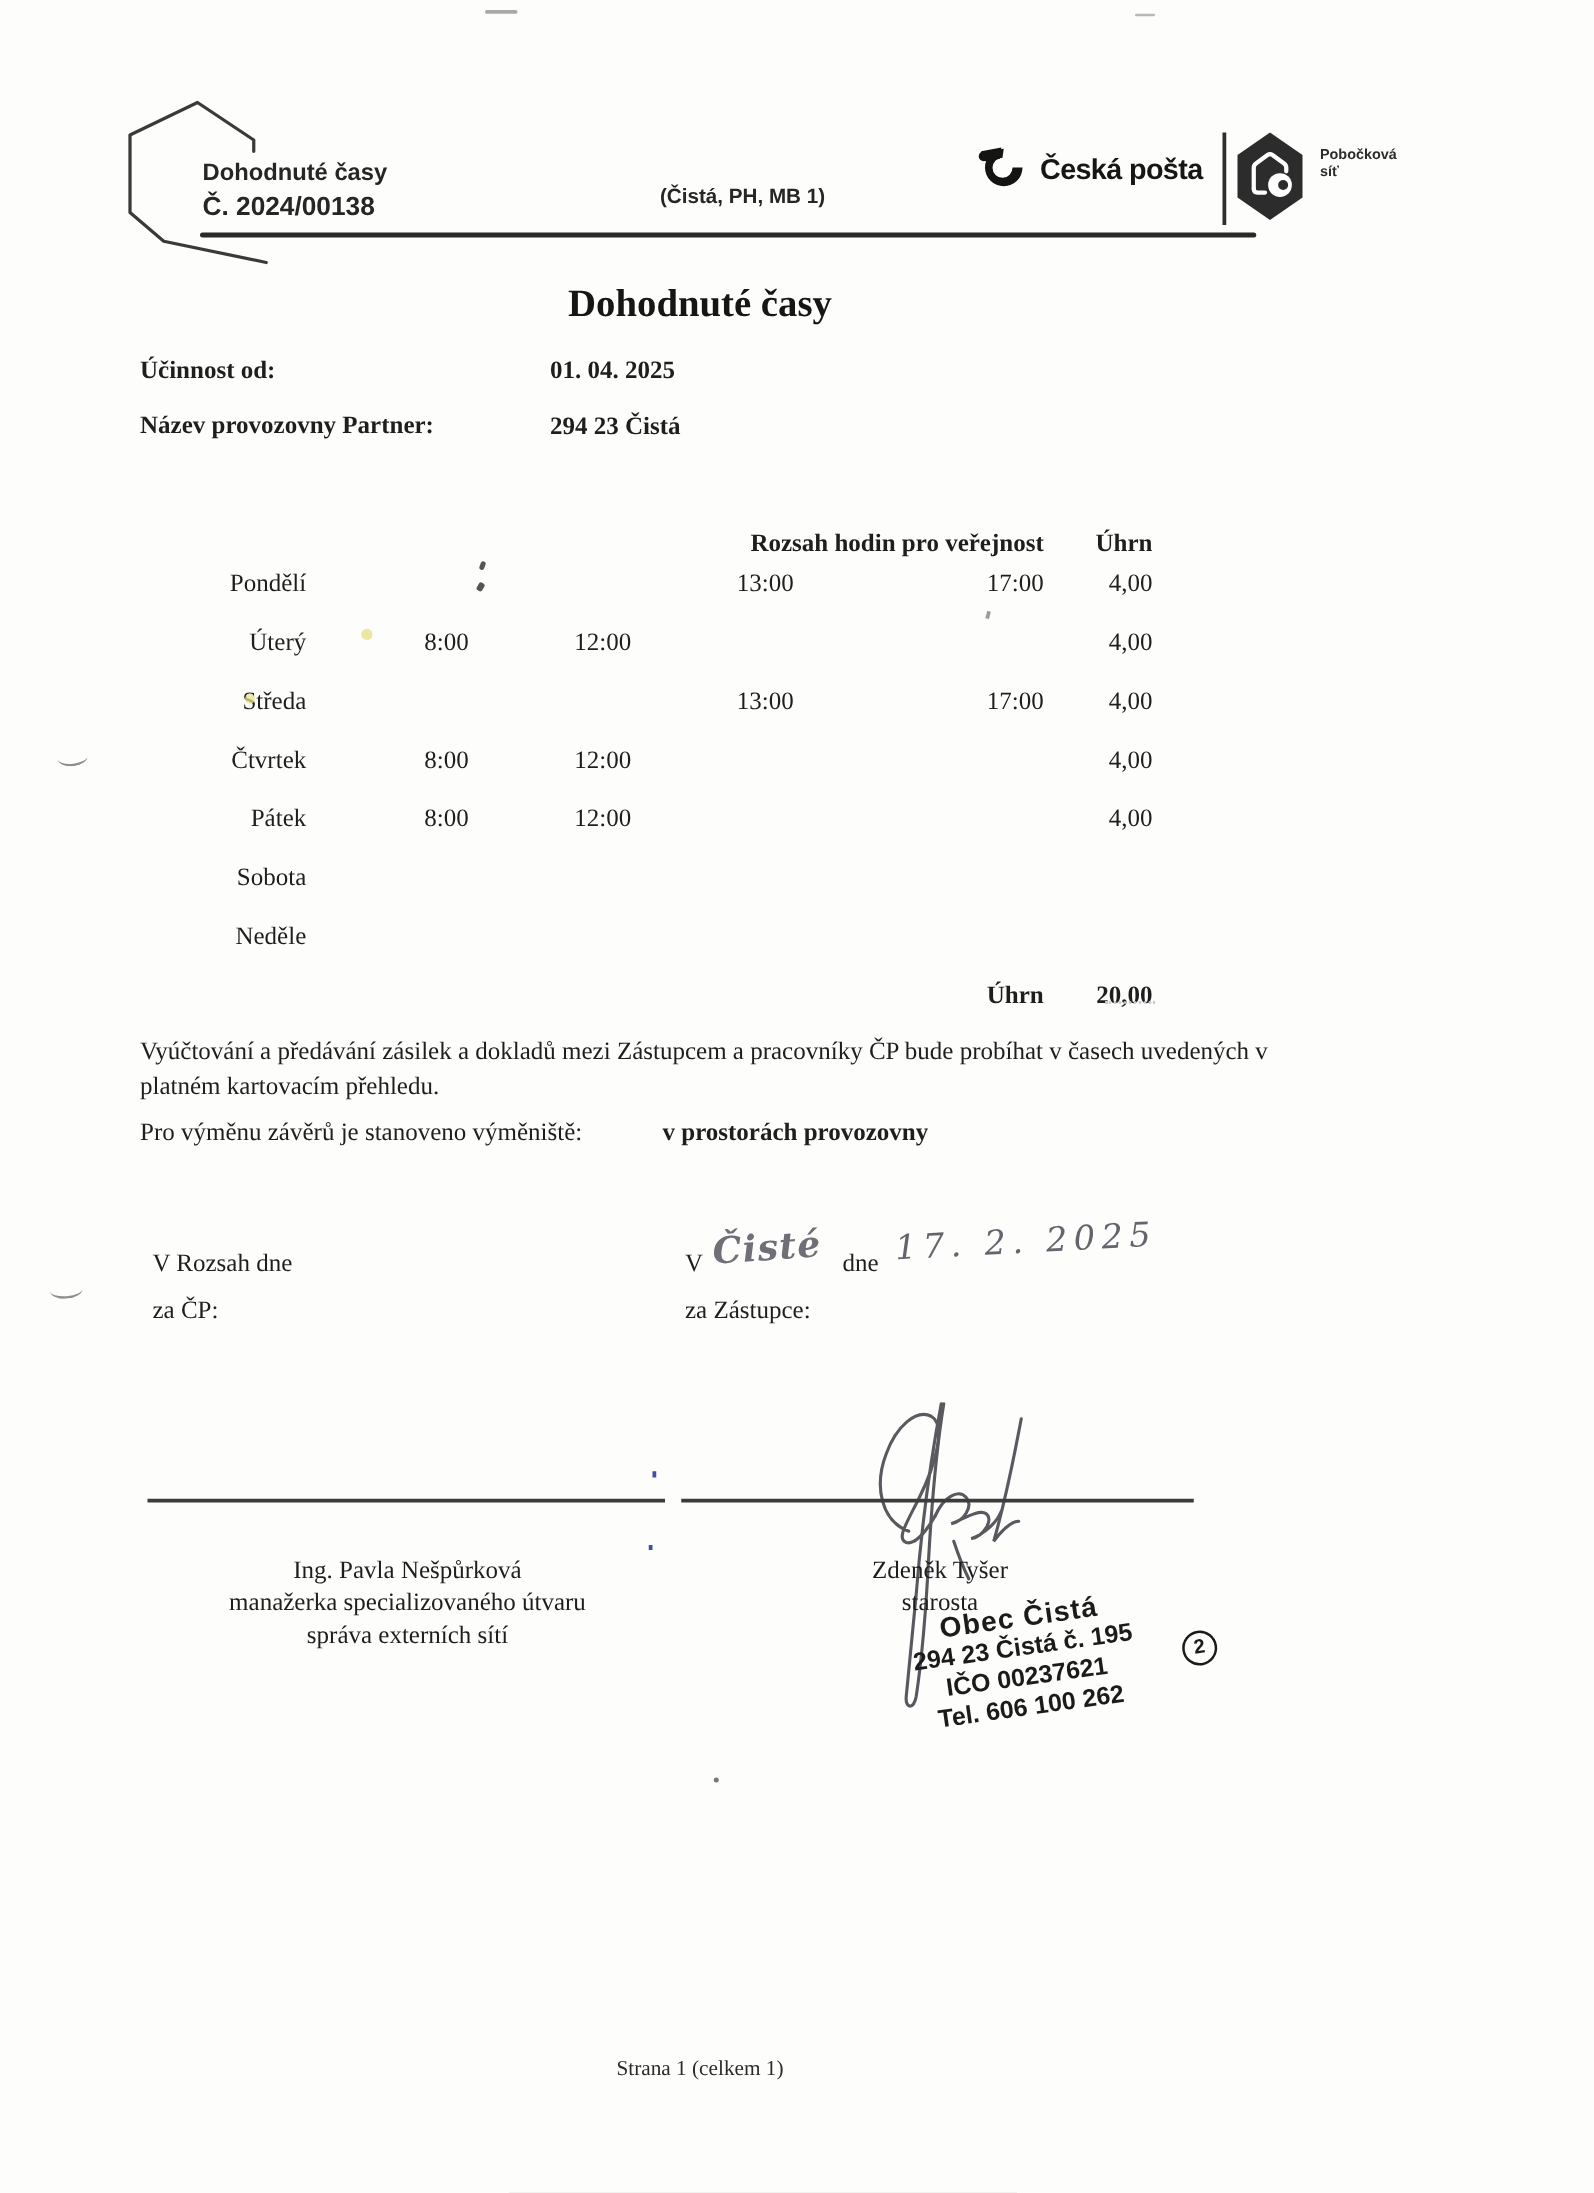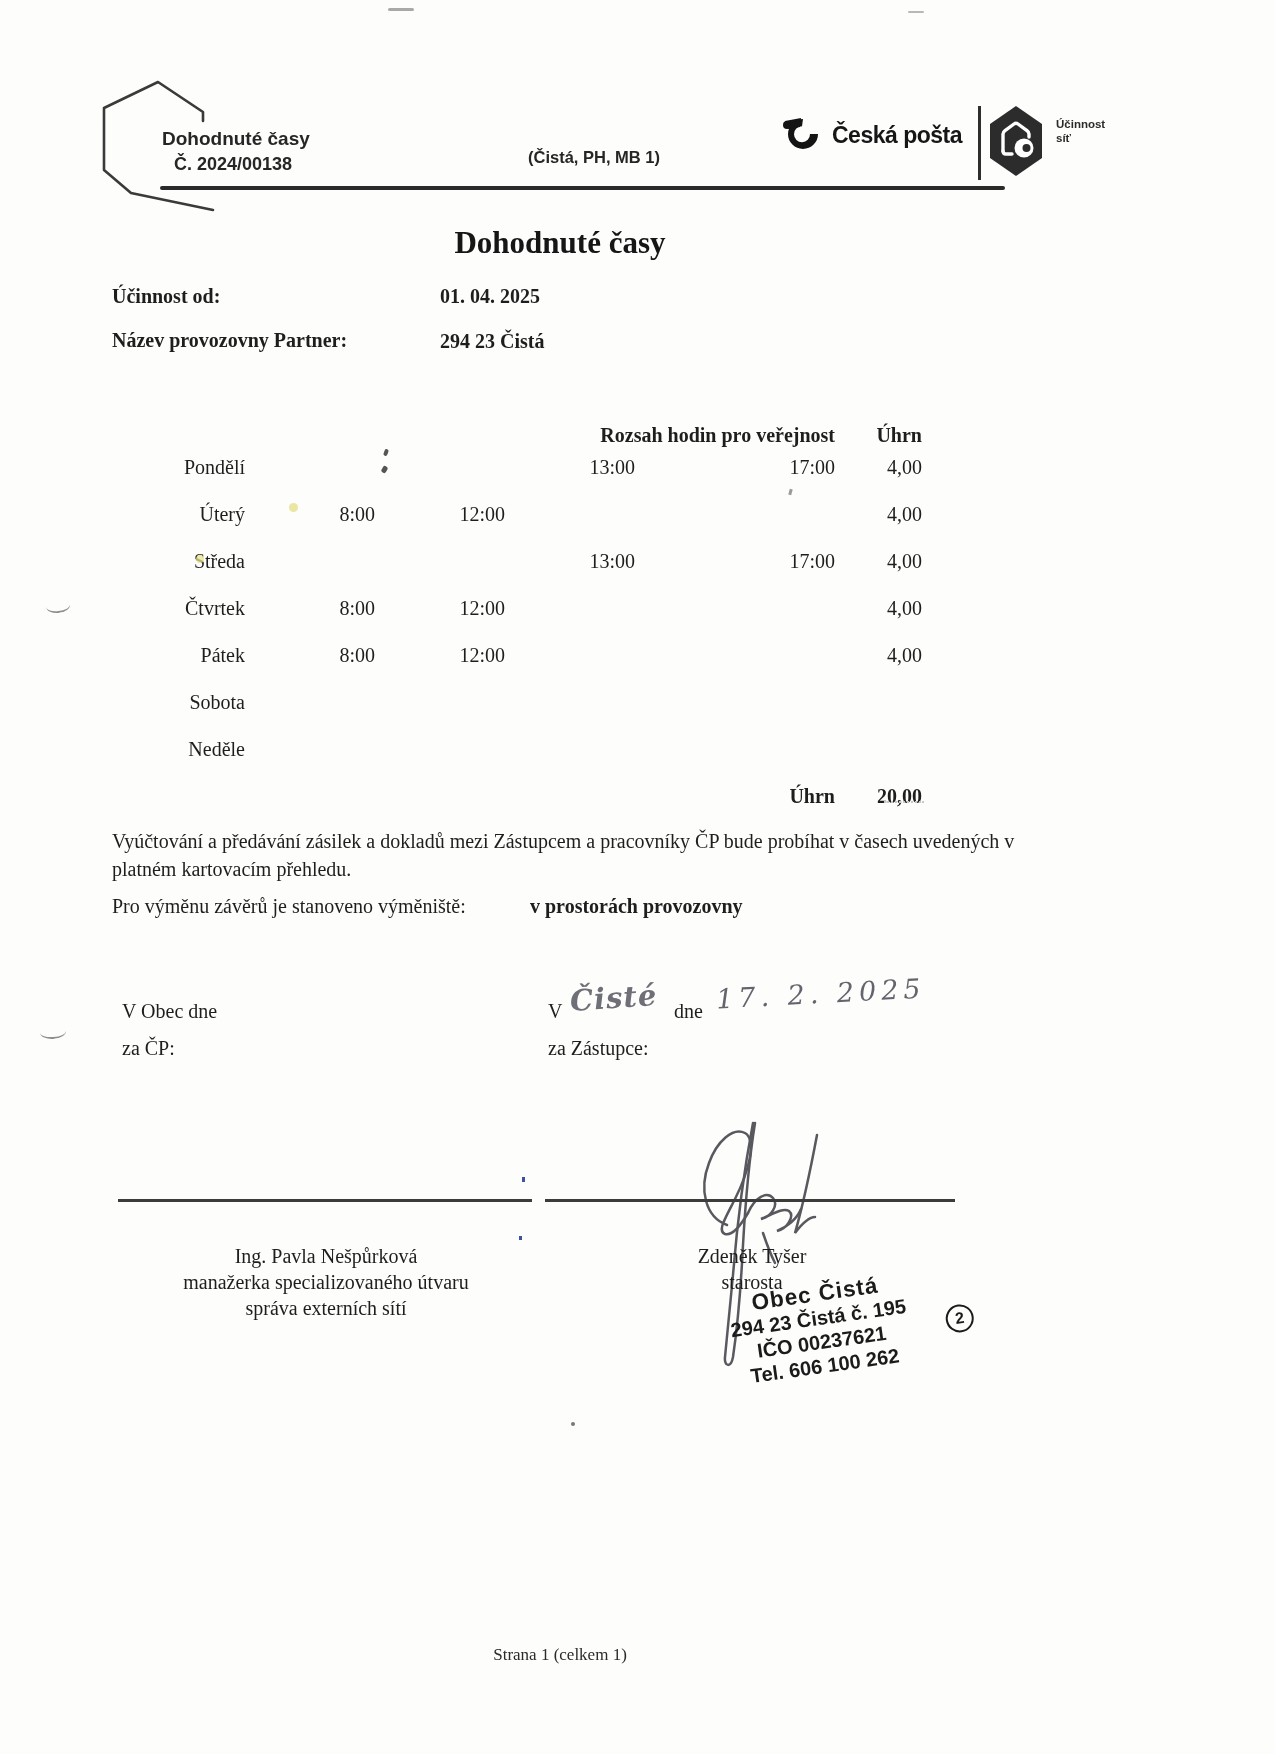--- a/index.html
+++ b/index.html
@@ -6,21 +6,21 @@
   .page{
     position:relative; width:1275px; height:1754px; margin:0 auto;
     background:#fdfdfc; overflow:hidden;
     font-family:"Liberation Serif", serif; color:#1e1e1e;
   }
   .abs{position:absolute;}
   .sans{font-family:"Liberation Sans", sans-serif;}
 
   
   .hdr-doc-type{left:162px; top:128px; font-size:19px; font-weight:bold; color:#262626;}
-  .hdr-doc-num{left:174px; top:154px; font-size:18px; font-weight:bold; color:#262626;}
+  .hdr-doc-num{left:162px; top:154px; font-size:21px; font-weight:bold; color:#262626;}
   .hdr-loc{left:528px; top:148px; font-size:16.5px; font-weight:bold; color:#262626;}
   .hdr-rule{left:160px; top:186px; width:845px; height:3.5px; background:#2a2a2a; border-radius:2px;}
   .brand-text{left:832px; top:122px; font-size:23px; font-weight:bold; color:#161616; letter-spacing:-0.5px;}
   .hdr-divider{left:978px; top:106px; width:3px; height:74px; background:#2e2e2e;}
   .network-label{left:1056px; top:118px; font-size:11.5px; line-height:13.5px; font-weight:bold; color:#2b2b2b;}
 
   
   .doc-title{left:200px; top:225px; width:720px; text-align:center; font-size:31px; font-weight:bold; color:#161616;}
   .f-label{left:112px; font-size:20px; font-weight:bold;text-align:right;}
   .f-value{left:440px; font-size:20px; font-weight:bold;}
@@ -87,21 +87,21 @@
   <div class="abs hdr-divider"></div>
 
   <svg class="abs" style="left:988px; top:104px;" width="56" height="74" viewBox="0 0 56 74">
     <polygon points="28,2 54,20 54,54 28,72 2,54 2,20" fill="#2c2c2c"></polygon>
     <path d="M15,47 L15,30 Q15,28 17,26.6 L26,20 Q28,18.5 30,20 L39,26.6 Q41,28 41,30 L41,33" fill="none" stroke="#ffffff" stroke-width="3.4" stroke-linecap="round" stroke-linejoin="round"></path>
     <path d="M15,47 Q15,50 18,50 L24,50" fill="none" stroke="#ffffff" stroke-width="3.4" stroke-linecap="round"></path>
     <circle cx="36" cy="44" r="9.5" fill="#ffffff"></circle>
     <circle cx="38.5" cy="44" r="4" fill="#2c2c2c"></circle>
   </svg>
   <div class="abs sans network-label">
-    <div>Účinnost</div>
+    <div>Pobočková</div>
     <div>síť</div>
   </div>
 
   <div class="abs hdr-rule"></div>
 
   <div class="abs doc-title">Dohodnuté časy</div>
 
   <div class="abs f-label" style="top:285px;">Účinnost od:</div>
   <div class="abs f-value" style="top:285px;">01. 04. 2025</div>
 
@@ -183,21 +183,21 @@
   <div class="art" style="left:789px; top:489px; width:3px; height:6px; background:#9a9a9a; transform:rotate(15deg);"></div>
   <div class="art" style="left:289px; top:503px; width:9px; height:9px; background:#e6e08a; border-radius:50%; opacity:.8;"></div>
   <div class="art" style="left:196px; top:555px; width:8px; height:8px; background:#eae48e; border-radius:50%; opacity:.75;"></div>
   <div class="art" style="left:46px; top:599px; width:24px; height:12px; border-bottom:2.5px solid #8f8f8f; border-radius:50%; transform:rotate(-6deg);"></div>
   <div class="art" style="left:40px; top:1025px; width:26px; height:12px; border-bottom:2.5px solid #8f8f8f; border-radius:50%; transform:rotate(-4deg);"></div>
 
   <div class="abs settle">Vyúčtování a předávání zásilek a dokladů mezi Zástupcem a pracovníky ČP bude probíhat v časech uvedených v platném kartovacím přehledu.</div>
   <div class="abs exch-label">Pro výměnu závěrů je stanoveno výměniště:</div>
   <div class="abs exch-value">v prostorách provozovny</div>
 
-  <div class="abs sig-txt" style="left:122px; top:1000px;">V Obec dne</div>
+  <div class="abs sig-txt" style="left:122px; top:1000px;">V Rozsah dne</div>
   <div class="abs sig-txt" style="left:122px; top:1037px;">za ČP:</div>
 
   <div class="abs sig-txt" style="left:548px; top:1000px;">V</div>
   <div class="abs hw hw-place">Čisté</div>
   <div class="abs sig-txt" style="left:674px; top:1000px;">dne</div>
   <div class="abs hw hw-date">17. 2. 2025</div>
   <div class="abs sig-txt" style="left:548px; top:1037px;">za Zástupce:</div>
 
   <div class="art" style="left:522px; top:1177px; width:3px; height:5px; background:#3f51a3;"></div>
   <div class="art" style="left:519px; top:1236px; width:3px; height:4px; background:#3f51a3;"></div>

